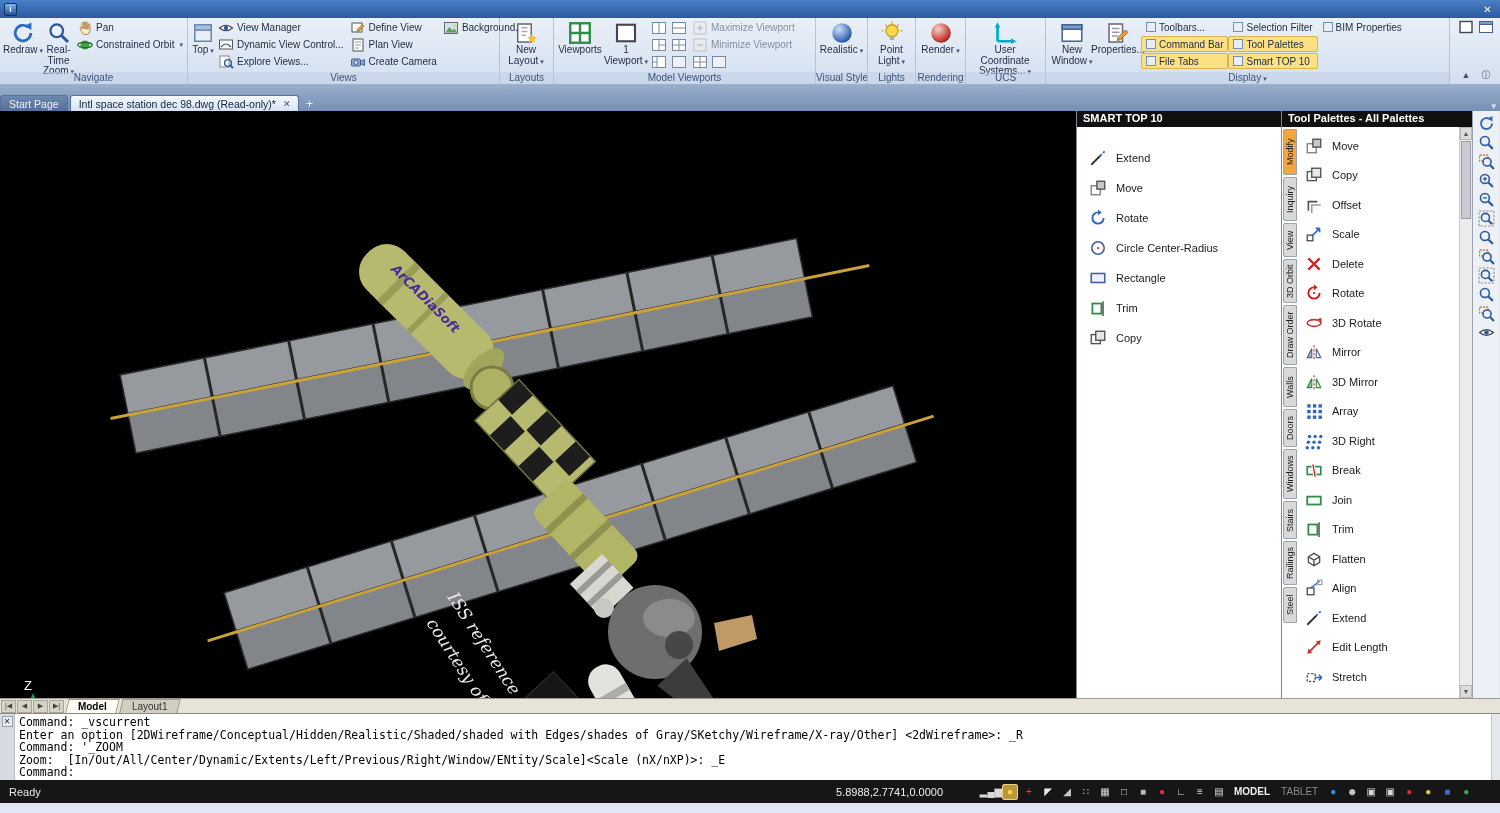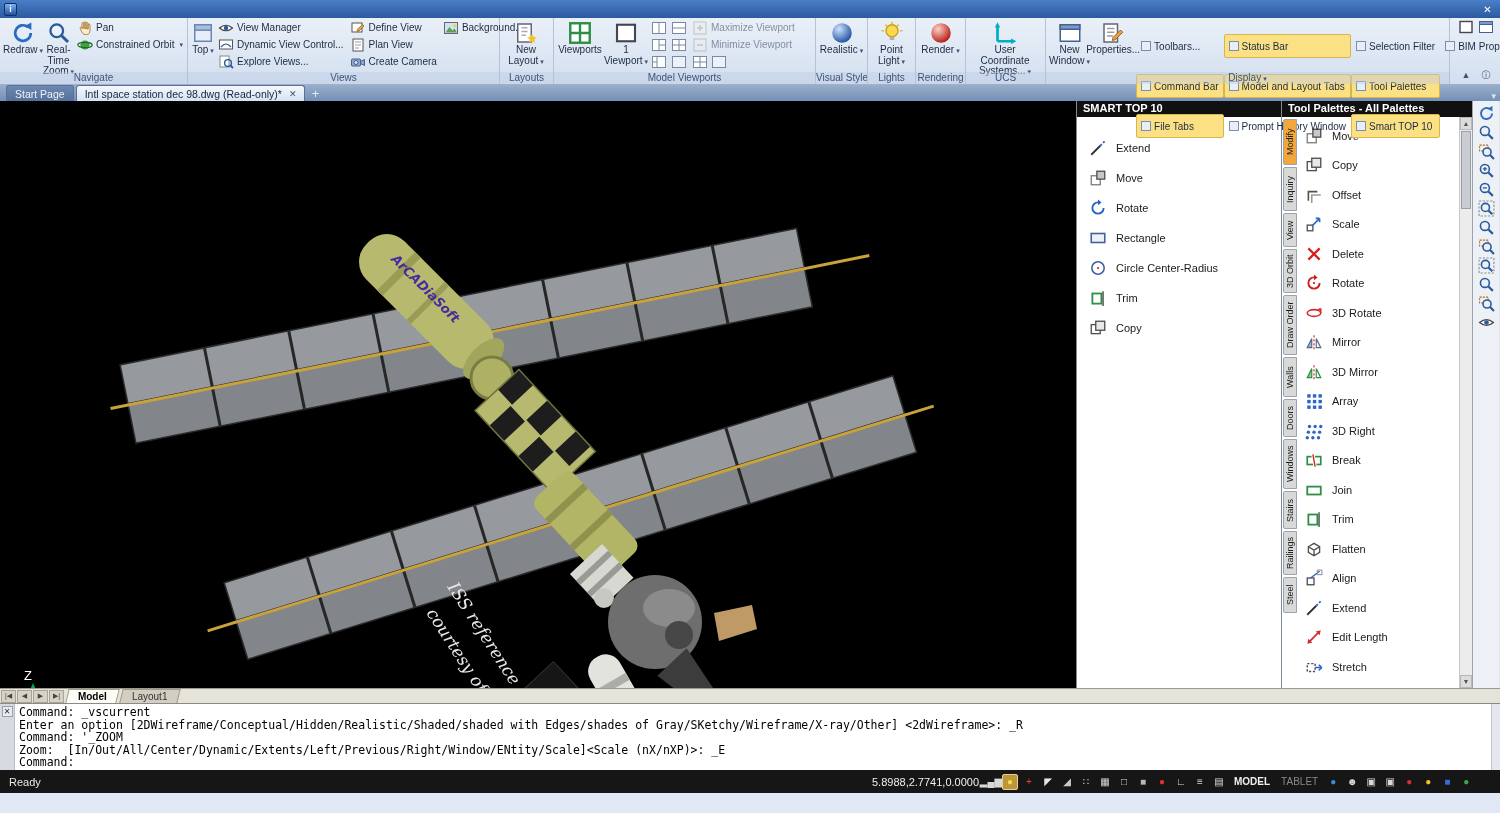--- a/index.html
+++ b/index.html
@@ -34,32 +34,32 @@
     padding-top:2px; font-size:10px; line-height:10.5px; text-align:center; color:#1c2a42; } .rbig.w72 { width:72px; }
   .bigicon { width:24px; height:24px; } .bigicon svg, .ic svg { width:100%; height:100%; display:block; }
   .caret { font-size:7px; color:#3c5476; margin-left:2px; }
   .rcol { display:flex; flex-direction:column; }
   .rsmall { display:flex; align-items:center; gap:3px; height:17px; padding:0 3px; font-size:10px;
     color:#1c2a42; white-space:nowrap; }
   .rsmall.disabled { opacity:.5; }
   .ic { width:16px; height:16px; flex:0 0 auto; display:inline-block; }
   .vpgrid { display:grid; grid-template-columns:20px 20px; grid-auto-rows:17px; }
   .vpgrid .ic { margin:1px 2px; }
-  .toggle { height:24px; margin:15px 0 1px; padding:0 4px; display:flex; align-items:center; gap:3px;
+  .toggle { height:16px; margin:0 0 1px; padding:0 4px; display:flex; align-items:center; gap:3px;
     font-size:10px; color:#1c2a42; border:1px solid transparent; border-radius:2px; white-space:nowrap; }
   .toggle.on { background:#fce184; border-color:#d8b64e; }
   .tgl-ic { width:10px; height:10px; border:1px solid #7a8eb0; background:#e8eef8; flex:0 0 auto; }
   .ribbon-right { flex:1; display:flex; flex-direction:column; align-items:flex-end; padding:2px 6px; gap:2px; }
   .rr-row { display:flex; gap:4px; }
   .rr-btn { width:16px; height:14px; display:flex; align-items:center; justify-content:center;
     color:#3c5476; font-size:9px; }
 
   
-  .doctabs { height:16px; background:linear-gradient(#98aecb,#7590b6); display:flex; align-items:flex-end;
-    padding-left:6px; }
+  .doctabs { height:26px; background:linear-gradient(#98aecb,#7590b6); display:flex; align-items:flex-end;
+    }
   .dtab { height:16px; display:flex; align-items:center; padding:0 8px; font-size:10.5px;
     border:1px solid #5a7098; border-bottom:none; border-radius:3px 3px 0 0; margin-right:2px; }
   .dtab.start { background:linear-gradient(#6d88ae,#54719c); color:#eef2f8; }
   .dtab.active { background:linear-gradient(#f4f8fd,#d7e3f2); color:#14233e; }
   .dtab .x { margin-left:7px; font-size:9px; color:#44536e; }
   .dtab-new { width:16px; height:15px; display:flex; align-items:center; justify-content:center;
     color:#eef2f8; font-size:12px; }
   .dtab-right { margin-left:auto; margin-right:4px; color:#dce6f2; font-size:9px; }
 
   
@@ -114,21 +114,21 @@
   .cmd-close { width:11px; height:11px; font-size:8px; display:flex; align-items:center;
     justify-content:center; color:#333; background:#e8ebf0; border:1px solid #9aa2b0; }
   .cmd-lines { flex:1; padding:2px 4px; font-family:"DejaVu Sans Mono",monospace; font-size:11.5px;
     line-height:12.6px; color:#000; white-space:pre; overflow:hidden; }
   .cmd-scroll { width:9px; background:#e4e7ec; border-left:1px solid #c0c6d0; }
 
   
   .statusbar { height:23px; background:#161616; color:#fff; position:relative; display:flex;
     align-items:center; font-size:11px; }
   .sb-ready { padding-left:9px; color:#e8e8e8; }
-  .sb-coords { position:absolute; left:836px; color:#efefef; font-size:11px;margin-left:36px; }
+  .sb-coords { position:absolute; left:836px; color:#efefef; font-size:11px; }
   .sb-icons { position:absolute; left:983px; right:2px; display:flex; align-items:center; gap:3px; }
   .sic { width:16px; height:16px; display:flex; align-items:center; justify-content:center;
     font-size:10px; border-radius:2px; }
   .sic.hl { background:#b9973a; border:1px solid #e6cf86; }
   .sb-model { font-size:10px; font-weight:bold; color:#f0f0f0; padding:0 4px; }
   .sb-tablet { font-size:10px; color:#8a8a8a; padding:0 4px; }
 </style>
 </head>
 <body>
 
@@ -486,34 +486,20 @@
               <span class="tgl-ic"></span>
               <span>Toolbars...</span>
             </div>
             <div class="toggle on">
               <span class="tgl-ic"></span>
               <span>Command Bar</span>
             </div>
             <div class="toggle on">
               <span class="tgl-ic"></span>
               <span>File Tabs</span>
-            </div>
-          </div>
-        <div class="rcol">
-            <div class="toggle on">
-              <span class="tgl-ic"></span>
-              <span>Status Bar</span>
-            </div>
-            <div class="toggle on">
-              <span class="tgl-ic"></span>
-              <span>Model and Layout Tabs</span>
-            </div>
-            <div class="toggle">
-              <span class="tgl-ic"></span>
-              <span>Prompt History Window</span>
             </div>
           </div>
         <div class="rcol">
             <div class="toggle">
               <span class="tgl-ic"></span>
               <span>Selection Filter</span>
             </div>
             <div class="toggle on">
               <span class="tgl-ic"></span>
               <span>Tool Palettes</span>
@@ -707,33 +693,33 @@
               <svg viewBox="0 0 16 16">
                 <path d="M13 8 A5 5 0 1 1 8 3" stroke="#2a64c8" stroke-width="1.7" fill="none"></path>
                 <path d="M8 .5 L8 5.5 L11.2 3 Z" fill="#2a64c8"></path>
               </svg>
             </span>
             <span class="pitem-label">Rotate</span>
           </div>
           <div class="pitem">
             <span class="ic">
               <svg viewBox="0 0 16 16">
-                <rect x="2" y="4" width="12" height="8" fill="#eef2f8" stroke="#405f9f" stroke-width="1.4"></rect>
-              </svg>
-            </span>
-            <span class="pitem-label">Rectangle</span>
-          </div>
-          <div class="pitem">
-            <span class="ic">
-              <svg viewBox="0 0 16 16">
                 <circle cx="8" cy="8" r="5.5" fill="none" stroke="#405f9f" stroke-width="1.4"></circle>
                 <circle cx="8" cy="8" r="1" fill="#d03030"></circle>
               </svg>
             </span>
             <span class="pitem-label">Circle Center-Radius</span>
+          </div>
+          <div class="pitem">
+            <span class="ic">
+              <svg viewBox="0 0 16 16">
+                <rect x="2" y="4" width="12" height="8" fill="#eef2f8" stroke="#405f9f" stroke-width="1.4"></rect>
+              </svg>
+            </span>
+            <span class="pitem-label">Rectangle</span>
           </div>
           <div class="pitem">
             <span class="ic">
               <svg viewBox="0 0 16 16">
                 <rect x="3" y="4" width="8" height="9" fill="none" stroke="#2d8f46" stroke-width="1.6"></rect>
                 <path d="M12.5 2 L12.5 15" stroke="#505050" stroke-width="1.3"></path>
               </svg>
             </span>
             <span class="pitem-label">Trim</span>
           </div>

